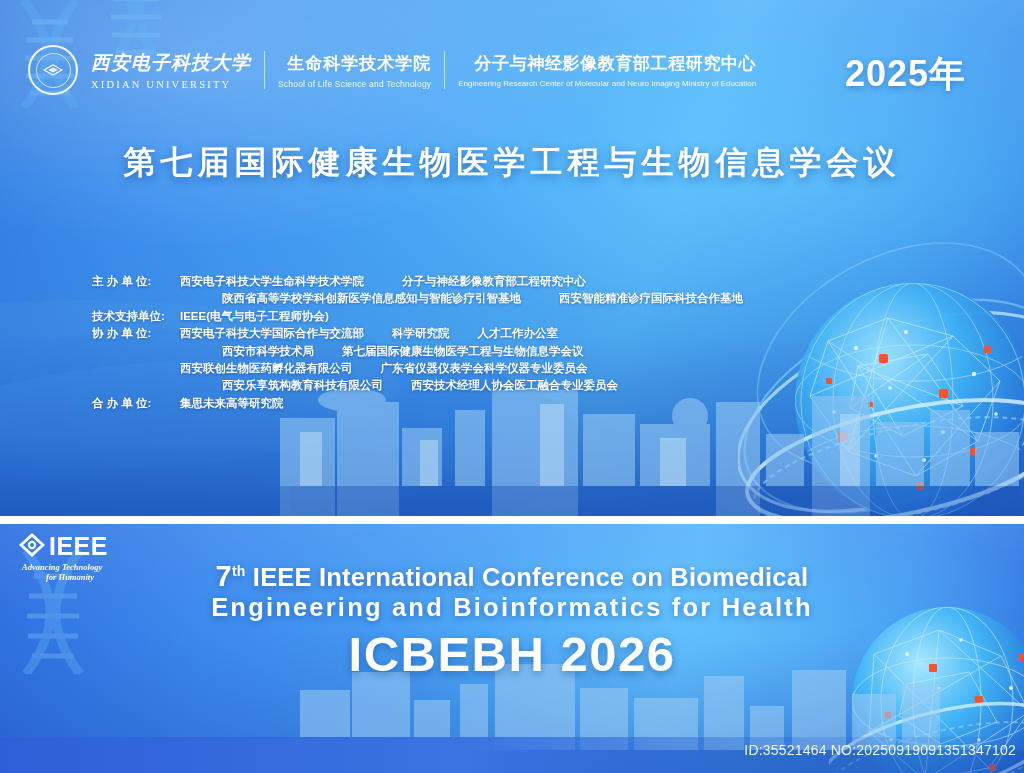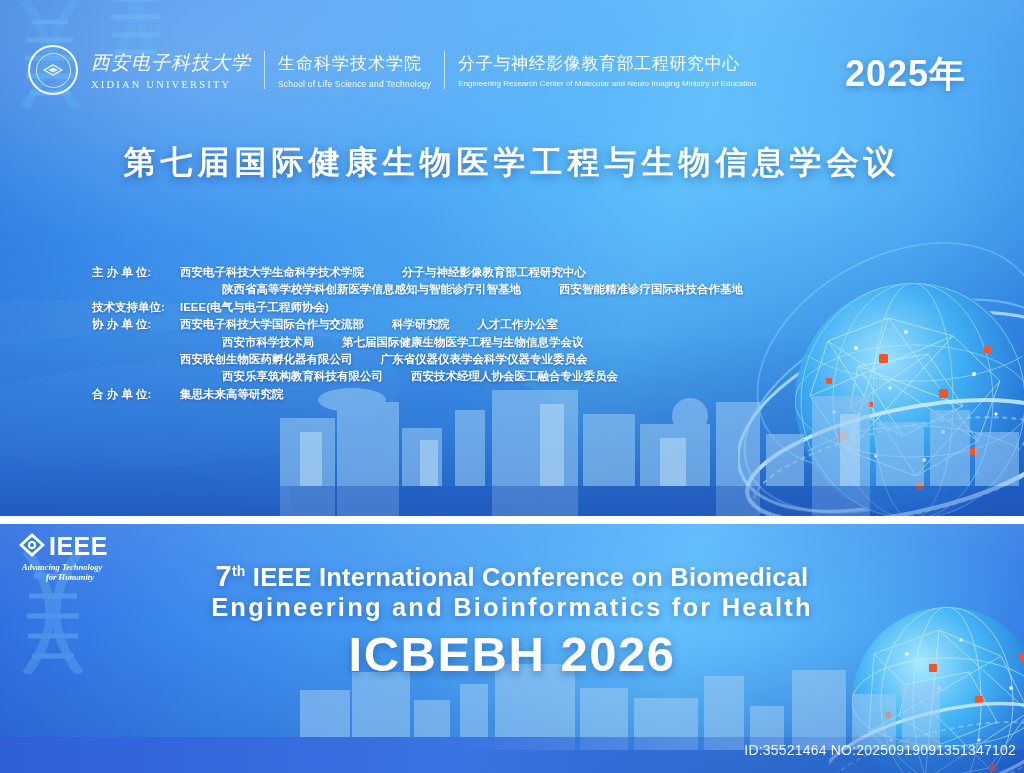--- a/index.html
+++ b/index.html
@@ -31,21 +31,21 @@
   
   .skyline{position:absolute;left:0;bottom:0;width:1024px;height:150px;}
 
   
   .hdr{position:absolute;left:28px;top:45px;height:50px;display:flex;align-items:center;gap:0;}
   .hdr-seal{width:46px;height:46px;border-radius:50%;border:2px solid rgba(255,255,255,.92);
     display:flex;align-items:center;justify-content:center;position:relative;flex:0 0 auto;}
   .hdr-seal:after{content:"";position:absolute;width:33px;height:33px;border-radius:50%;border:1px solid rgba(255,255,255,.75);}
   .hdr-seal .bird{position:relative;z-index:2;width:20px;height:14px;}
   .hdr-block{display:flex;flex-direction:column;justify-content:center;padding:0 13px;}
-  .hdr-cn{color:#fff;font-weight:normal;letter-spacing:.5px;white-space:nowrap;}
+  .hdr-cn{color:#fff;font-weight:bold;letter-spacing:.5px;white-space:nowrap;text-align:right;}
   .hdr-en{color:rgba(255,255,255,.93);white-space:nowrap;}
   .xd-cn{font-size:19px;font-style:italic;font-family:"Liberation Serif","DejaVu Serif",serif;letter-spacing:1px;}
   .xd-en{font-size:10.5px;letter-spacing:2.2px;font-family:"Liberation Serif","DejaVu Serif",serif;margin-top:3px;}
   .b2-cn{font-size:17px;letter-spacing:1px;}
   .b2-en{font-size:8.5px;letter-spacing:.2px;margin-top:4px;}
   .b3-cn{font-size:17px;letter-spacing:.6px;}
   .b3-en{font-size:8px;letter-spacing:0;margin-top:4px;}
   .vrule{width:1px;height:38px;background:rgba(255,255,255,.62);flex:0 0 auto;}
 
   .year{position:absolute;right:58px;top:50px;color:#fff;font-size:36px;font-weight:bold;letter-spacing:1px;
@@ -53,21 +53,21 @@
 
   
   .title-cn{position:absolute;left:0;right:0;top:141px;text-align:center;color:#fff;font-weight:bold;
     font-size:32px;letter-spacing:5px;text-shadow:0 3px 10px rgba(8,48,120,.45);white-space:nowrap;}
   .title-en{position:absolute;left:0;right:0;top:194px;text-align:center;color:#fff;font-weight:bold;
     font-size:20.5px;letter-spacing:.2px;white-space:nowrap;text-shadow:0 2px 7px rgba(8,48,120,.40);}
   .title-en sup{font-size:11.5px;vertical-align:super;}
   .title-en .num7{font-size:23px;}
 
   
-  .orgs{position:absolute;left:92px;top:264px;color:#fff;font-size:11.5px;font-weight:bold;line-height:17.4px;
+  .orgs{position:absolute;left:92px;top:273px;color:#fff;font-size:11.5px;font-weight:bold;line-height:17.4px;
     text-shadow:0 1px 3px rgba(10,50,120,.45);}
   .org-row{display:flex;align-items:flex-start;white-space:nowrap;}
   .org-lab{width:88px;flex:0 0 88px;letter-spacing:0;}
   .org-val{display:flex;}
   .org-val span{display:inline-block;}
   .gap-b{margin-left:38px;}
   .gap-c{margin-left:28px;}
 
   
   .panel-bot{position:absolute;left:0;top:524px;width:1024px;height:249px;overflow:hidden;

